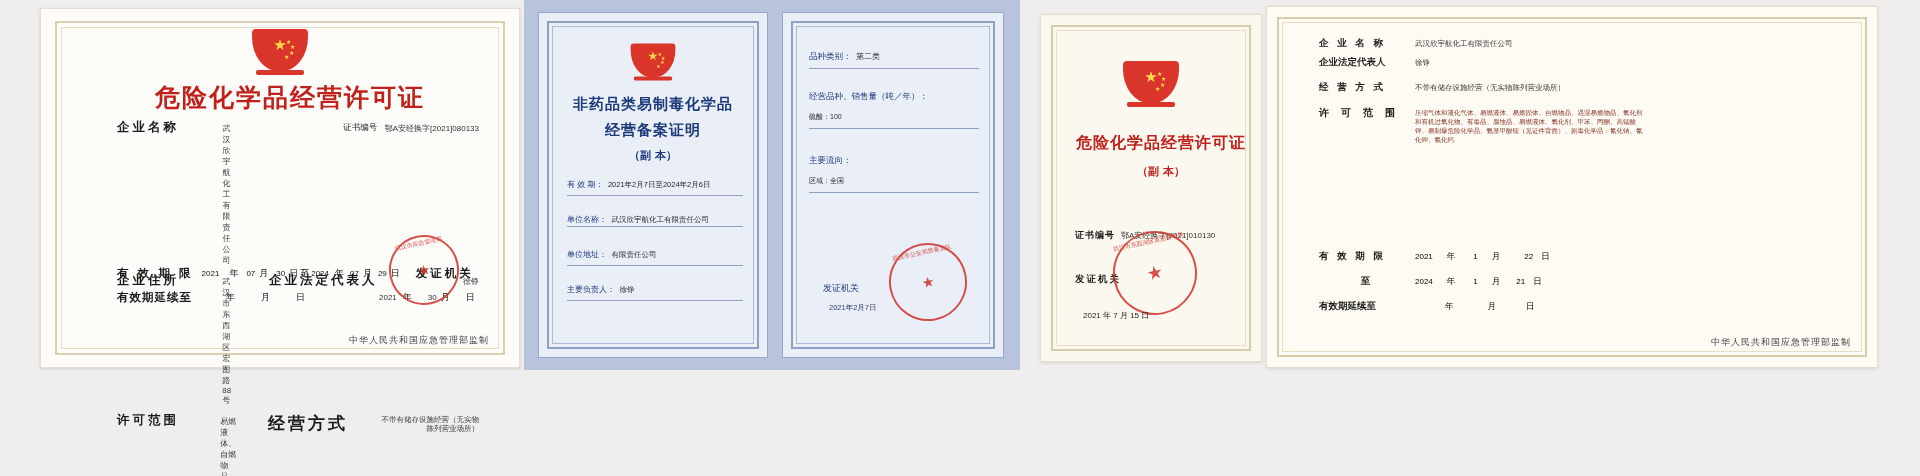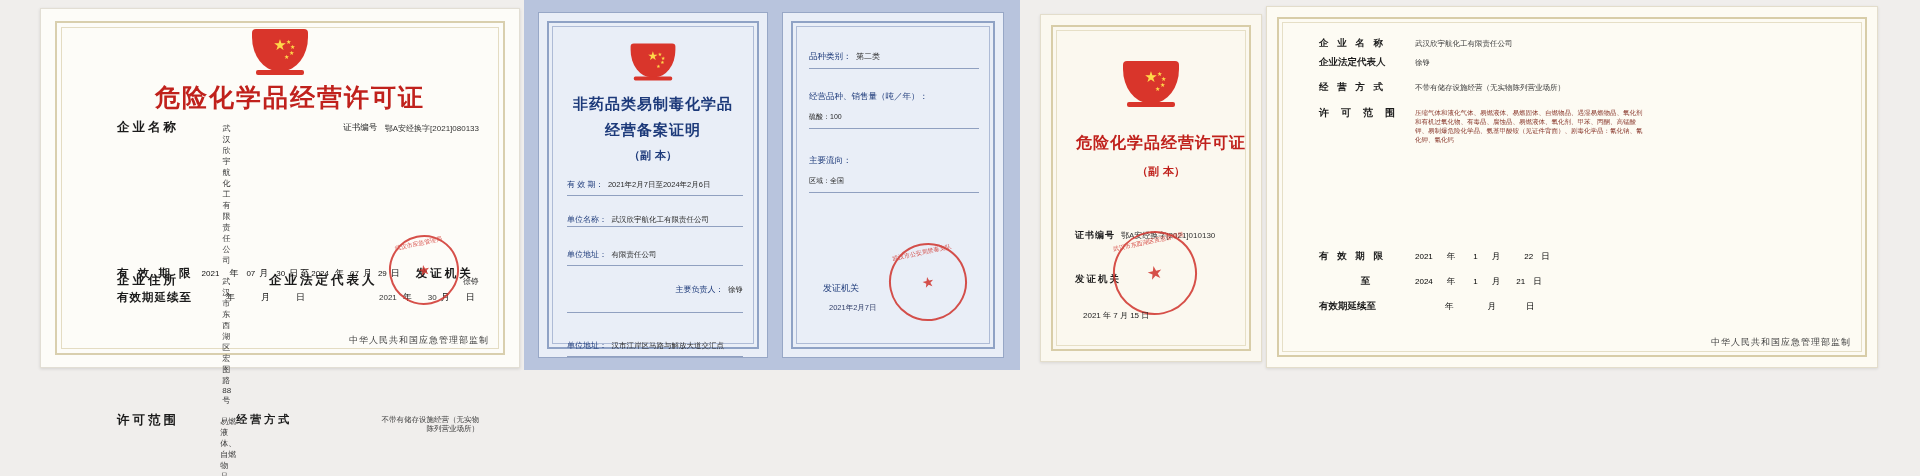--- a/index.html
+++ b/index.html
@@ -185,21 +185,21 @@
         <div class="row" style="margin-top:6px;">
           <span class="lbl" style="font-size:12.5px;width:108px;">企业住所</span>
           <span class="val" style="font-size:8px;padding-top:4px;flex:1;">武汉市东西湖区宏图路88号</span>
           <span class="lbl" style="font-size:12.5px;width:150px;text-align:right;">企业法定代表人</span>
           <span class="val" style="font-size:8px;width:104px;text-align:right;padding-top:4px;">徐铮</span>
         </div>
 
         <div class="row" style="margin-top:6px;">
           <span class="lbl" style="font-size:12.5px;width:108px;">许可范围</span>
           <span class="val" style="font-size:8px;padding-top:4px;flex:1;">易燃液体、自燃物品、氧化剂、有毒品和腐蚀品。</span>
-          <span class="lbl" style="font-size:11px;width:150px;text-align:left;">经营方式</span>
+          <span class="lbl" style="font-size:17px;width:150px;text-align:center;">经营方式</span>
           <span class="val" style="font-size:7.5px;width:104px;text-align:right;padding-top:3px;line-height:9px;">不带有储存设施经营（无实物陈列营业场所）</span>
         </div>
       </div>
 
       <div style="position:absolute;left:60px;right:24px;bottom:48px;font-size:11px;color:#111;">
         <div class="row" style="align-items:center;">
           <span class="lbl" style="font-size:11.5px;">有 效 期 限</span>
           <span style="font-size:8px;margin-left:8px;">2021</span>
           <span style="font-size:9px;margin-left:10px;">年</span>
           <span style="font-size:8px;margin-left:8px;">07</span>
@@ -264,27 +264,23 @@
             <span class="f-val" style="font-size:7.5px;">2021年2月7日至2024年2月6日</span>
           </div>
           <div class="line" style="margin-bottom:16px;">
             <span class="f-lbl" style="font-size:8px;">单位名称：</span>
             <span class="f-val" style="font-size:7.5px;">武汉欣宇航化工有限责任公司</span>
           </div>
           <div class="line" style="padding-bottom:4px;margin-bottom:12px;">
             <span class="f-lbl" style="font-size:8px;">单位地址：</span>
             <span class="f-val" style="font-size:7.5px;margin-top:34px;">有限责任公司</span>
           </div>
-          <div class="line" style="padding-bottom:16px;margin-bottom:21px;text-align:right;">
+          <div class="line" style="padding-bottom:4px;margin-bottom:27px;">
             <span class="f-lbl" style="font-size:8px;">主要负责人：</span>
             <span class="f-val" style="font-size:7.5px;">徐铮</span>
-          </div>
-          <div class="line" style="padding-bottom:4px;">
-            <span class="f-lbl" style="font-size:8px;">单位地址：</span>
-            <span class="f-val" style="font-size:7.5px;">汉市江岸区马路与解放大道交汇点</span>
           </div>
         </div>
       </div>
     </div>
 
     <div class="page pageR">
       <div class="frame">
         <div style="position:absolute;left:16px;right:14px;top:22px;">
           <div class="line" style="padding-bottom:5px;margin-bottom:16px;">
             <span class="f-lbl" style="font-size:8.5px;">品种类别：</span>

